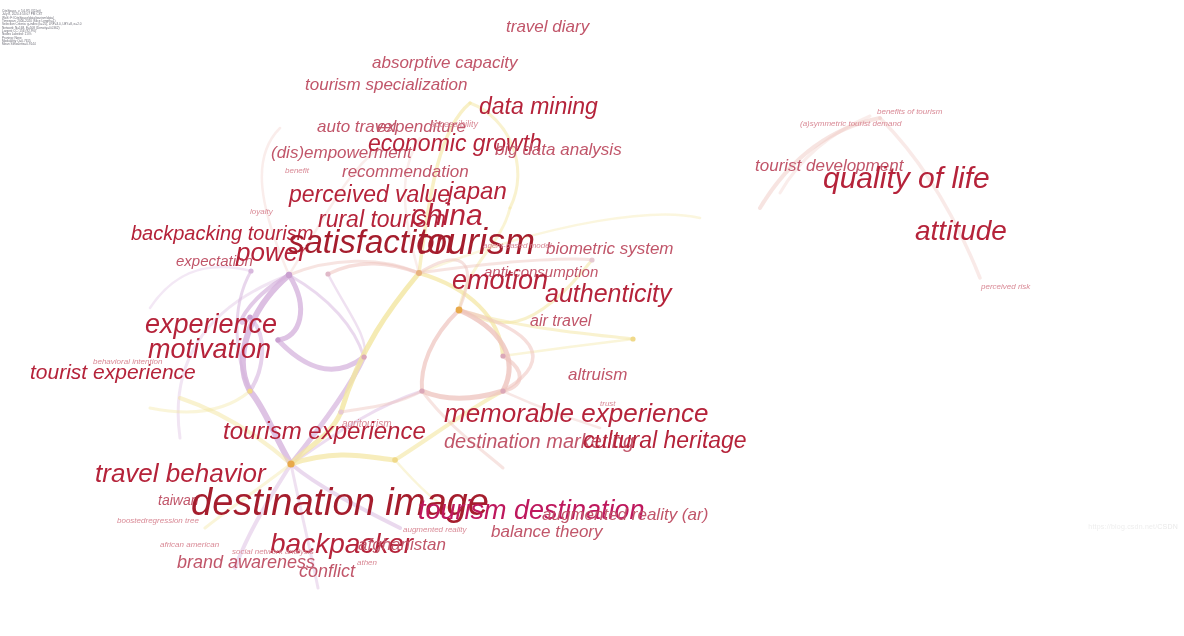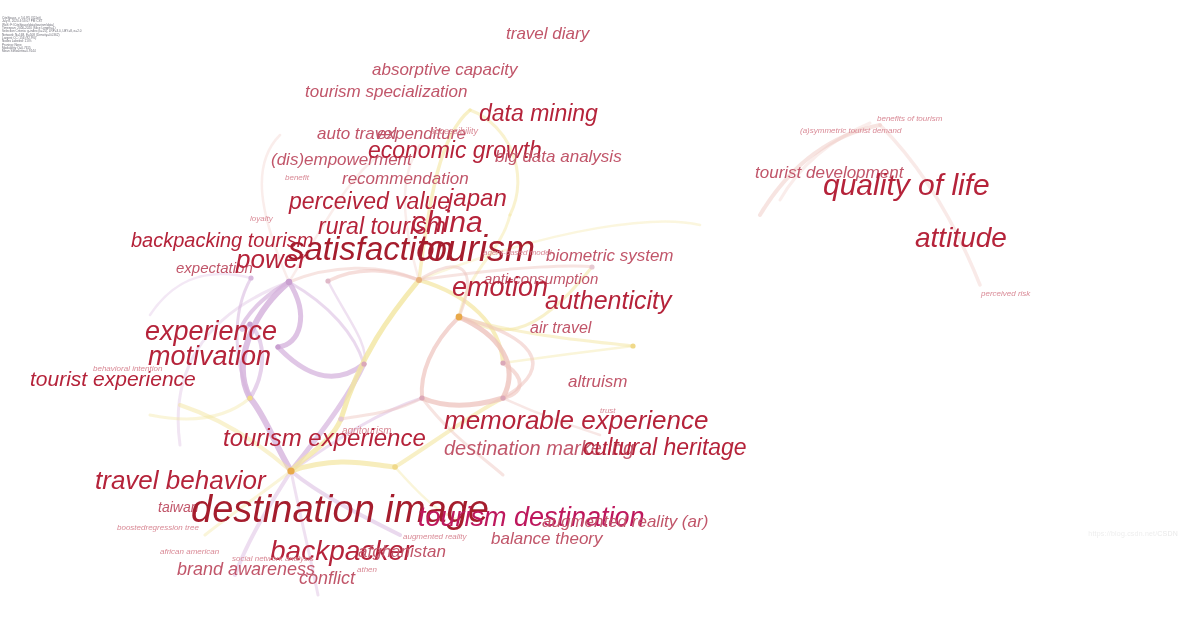--- a/index.html
+++ b/index.html
@@ -1,20 +1,20 @@
 <!DOCTYPE html>
 <html><head>
 <meta charset="utf-8">
 <style>
   html,body{margin:0;padding:0;background:#ffffff;}
   body{
     width:1184px;height:636px;position:relative;overflow:hidden;
     font-family:"Liberation Sans","DejaVu Sans",sans-serif;
   }
-  #canvas{position:absolute;left:0;top:15px;width:1184px;height:528px;}
+  #canvas{position:absolute;left:0;top:8px;width:1184px;height:528px;}
   #links{position:absolute;left:0;top:0;width:1184px;height:636px;}
   #labels{position:absolute;left:0;top:0;width:1184px;height:636px;}
 
   .kw{
     position:absolute;
     font-style:italic;
     white-space:nowrap;
     line-height:1;
     -webkit-font-smoothing:antialiased;
   }

